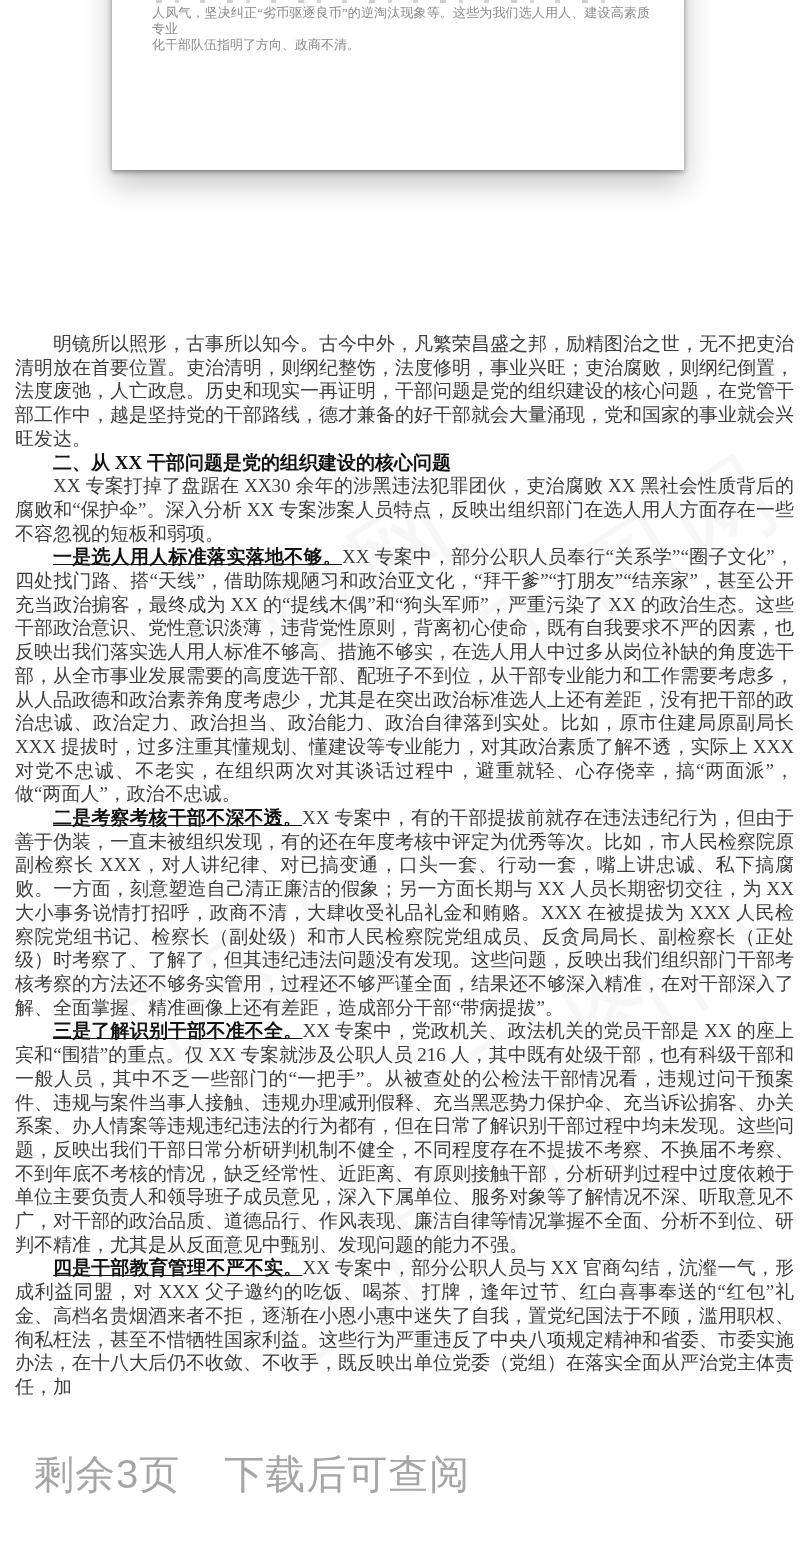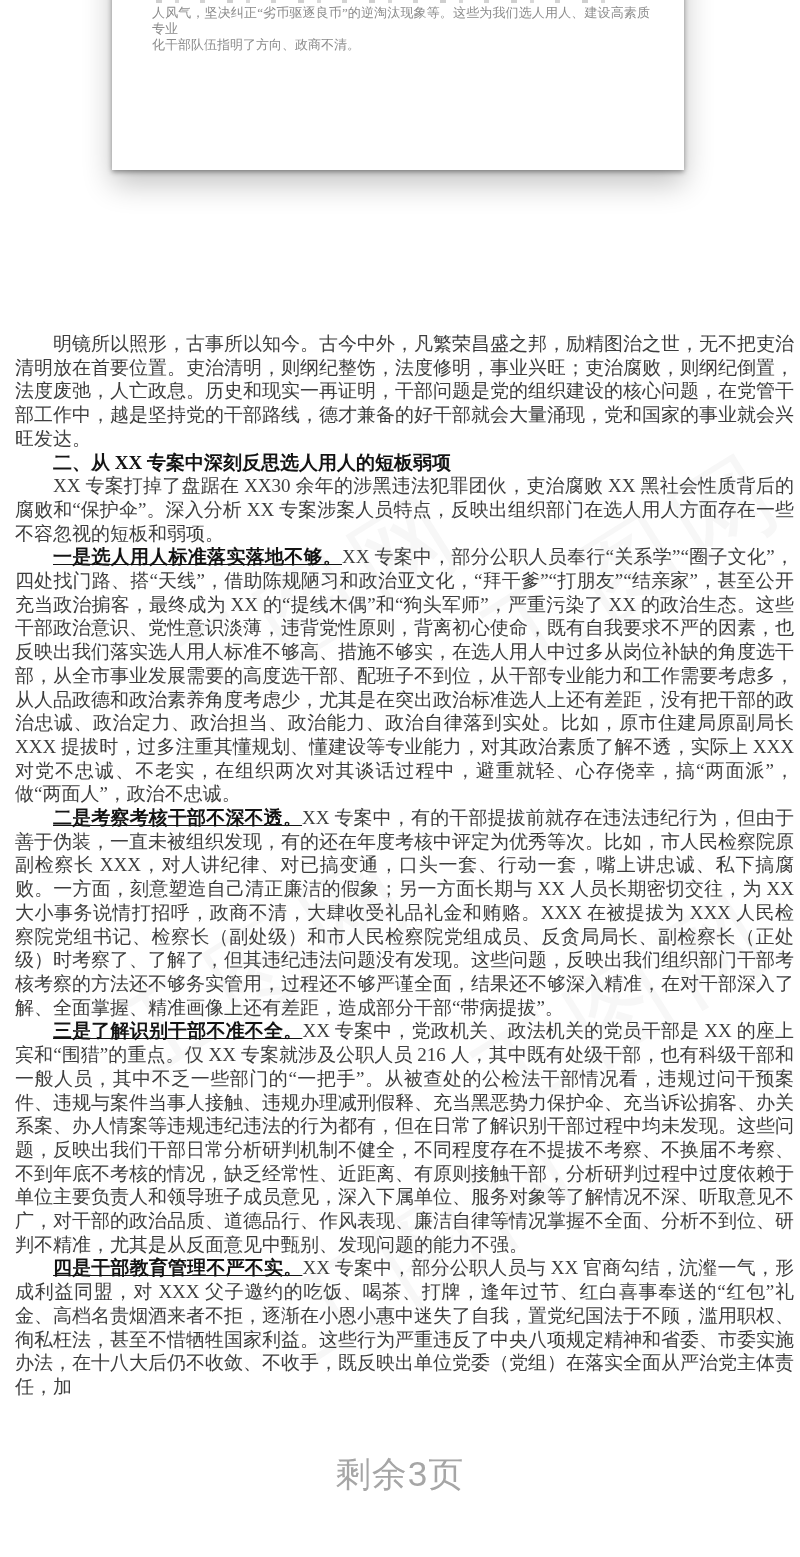--- a/index.html
+++ b/index.html
@@ -45,24 +45,24 @@
     padding:0 6px 0 15px;
     font-size:19px;line-height:23.7px;color:#3e3e3e;
     text-align:justify;
   }
   .doc-body p{margin:0;text-indent:2em;}
   .doc-body p.heading{font-weight:700;color:#141414;}
   .doc-body b{font-weight:700;color:#141414;text-decoration:underline;}
   
   .footer{
     position:absolute;left:0;right:0;top:1452px;
-    display:flex;justify-content:center;gap:44px;
+    display:flex;gap:44px;
     font-family:"Liberation Sans", sans-serif;
-    font-size:35px;line-height:44px;color:#a6a6a6;
-    font-weight:500;letter-spacing:1px;
+    font-size:40px;line-height:44px;color:#a6a6a6;
+    font-weight:500;letter-spacing:1px;padding-left:34px;
   }
 </style>
 </head>
 <body>
 
 <div class="stage">
 
   <div class="prev-card">
     <div class="frag"></div>
     <div class="prev-text">
@@ -72,25 +72,26 @@
   </div>
 
   <div class="wm wm1">工图网</div>
   <div class="wm wm2">工图网</div>
   <div class="wm wm3">工图网</div>
   <div class="wm wm4">工图网</div>
   <div class="wm wm5">工图网</div>
 
   <div class="doc-body">
       <p class="para">明镜所以照形，古事所以知今。古今中外，凡繁荣昌盛之邦，励精图治之世，无不把吏治清明放在首要位置。吏治清明，则纲纪整饬，法度修明，事业兴旺；吏治腐败，则纲纪倒置，法度废弛，人亡政息。历史和现实一再证明，干部问题是党的组织建设的核心问题，在党管干部工作中，越是坚持党的干部路线，德才兼备的好干部就会大量涌现，党和国家的事业就会兴旺发达。</p>
-      <p class="heading">二、从 XX 专案中深刻反思选人用人的短板弱项</p>
+      <p class="heading">二、从 XX 干部问题是党的组织建设的核心问题</p>
       <p class="para">XX 专案打掉了盘踞在 XX30 余年的涉黑违法犯罪团伙，吏治腐败 XX 黑社会性质背后的腐败和“保护伞”。深入分析 XX 专案涉案人员特点，反映出组织部门在选人用人方面存在一些不容忽视的短板和弱项。</p>
       <p class="para"><b>一是选人用人标准落实落地不够。</b>XX 专案中，部分公职人员奉行“关系学”“圈子文化”，四处找门路、搭“天线”，借助陈规陋习和政治亚文化，“拜干爹”“打朋友”“结亲家”，甚至公开充当政治掮客，最终成为 XX 的“提线木偶”和“狗头军师”，严重污染了 XX 的政治生态。这些干部政治意识、党性意识淡薄，违背党性原则，背离初心使命，既有自我要求不严的因素，也反映出我们落实选人用人标准不够高、措施不够实，在选人用人中过多从岗位补缺的角度选干部，从全市事业发展需要的高度选干部、配班子不到位，从干部专业能力和工作需要考虑多，从人品政德和政治素养角度考虑少，尤其是在突出政治标准选人上还有差距，没有把干部的政治忠诚、政治定力、政治担当、政治能力、政治自律落到实处。比如，原市住建局原副局长 XXX 提拔时，过多注重其懂规划、懂建设等专业能力，对其政治素质了解不透，实际上 XXX 对党不忠诚、不老实，在组织两次对其谈话过程中，避重就轻、心存侥幸，搞“两面派”，做“两面人”，政治不忠诚。</p>
       <p class="para"><b>二是考察考核干部不深不透。</b>XX 专案中，有的干部提拔前就存在违法违纪行为，但由于善于伪装，一直未被组织发现，有的还在年度考核中评定为优秀等次。比如，市人民检察院原副检察长 XXX，对人讲纪律、对已搞变通，口头一套、行动一套，嘴上讲忠诚、私下搞腐败。一方面，刻意塑造自己清正廉洁的假象；另一方面长期与 XX 人员长期密切交往，为 XX 大小事务说情打招呼，政商不清，大肆收受礼品礼金和贿赂。XXX 在被提拔为 XXX 人民检察院党组书记、检察长（副处级）和市人民检察院党组成员、反贪局局长、副检察长（正处级）时考察了、了解了，但其违纪违法问题没有发现。这些问题，反映出我们组织部门干部考核考察的方法还不够务实管用，过程还不够严谨全面，结果还不够深入精准，在对干部深入了解、全面掌握、精准画像上还有差距，造成部分干部“带病提拔”。</p>
       <p class="para"><b>三是了解识别干部不准不全。</b>XX 专案中，党政机关、政法机关的党员干部是 XX 的座上宾和“围猎”的重点。仅 XX 专案就涉及公职人员 216 人，其中既有处级干部，也有科级干部和一般人员，其中不乏一些部门的“一把手”。从被查处的公检法干部情况看，违规过问干预案件、违规与案件当事人接触、违规办理减刑假释、充当黑恶势力保护伞、充当诉讼掮客、办关系案、办人情案等违规违纪违法的行为都有，但在日常了解识别干部过程中均未发现。这些问题，反映出我们干部日常分析研判机制不健全，不同程度存在不提拔不考察、不换届不考察、不到年底不考核的情况，缺乏经常性、近距离、有原则接触干部，分析研判过程中过度依赖于单位主要负责人和领导班子成员意见，深入下属单位、服务对象等了解情况不深、听取意见不广，对干部的政治品质、道德品行、作风表现、廉洁自律等情况掌握不全面、分析不到位、研判不精准，尤其是从反面意见中甄别、发现问题的能力不强。</p>
       <p class="para"><b>四是干部教育管理不严不实。</b>XX 专案中，部分公职人员与 XX 官商勾结，沆瀣一气，形成利益同盟，对 XXX 父子邀约的吃饭、喝茶、打牌，逢年过节、红白喜事奉送的“红包”礼金、高档名贵烟酒来者不拒，逐渐在小恩小惠中迷失了自我，置党纪国法于不顾，滥用职权、徇私枉法，甚至不惜牺牲国家利益。这些行为严重违反了中央八项规定精神和省委、市委实施办法，在十八大后仍不收敛、不收手，既反映出单位党委（党组）在落实全面从严治党主体责任，加</p>
     </div>
 
   <div class="footer">
     <span>剩余3页</span>
+    <span>下载后可查阅</span>
   </div>
 
 </div>
 
 </body></html>

